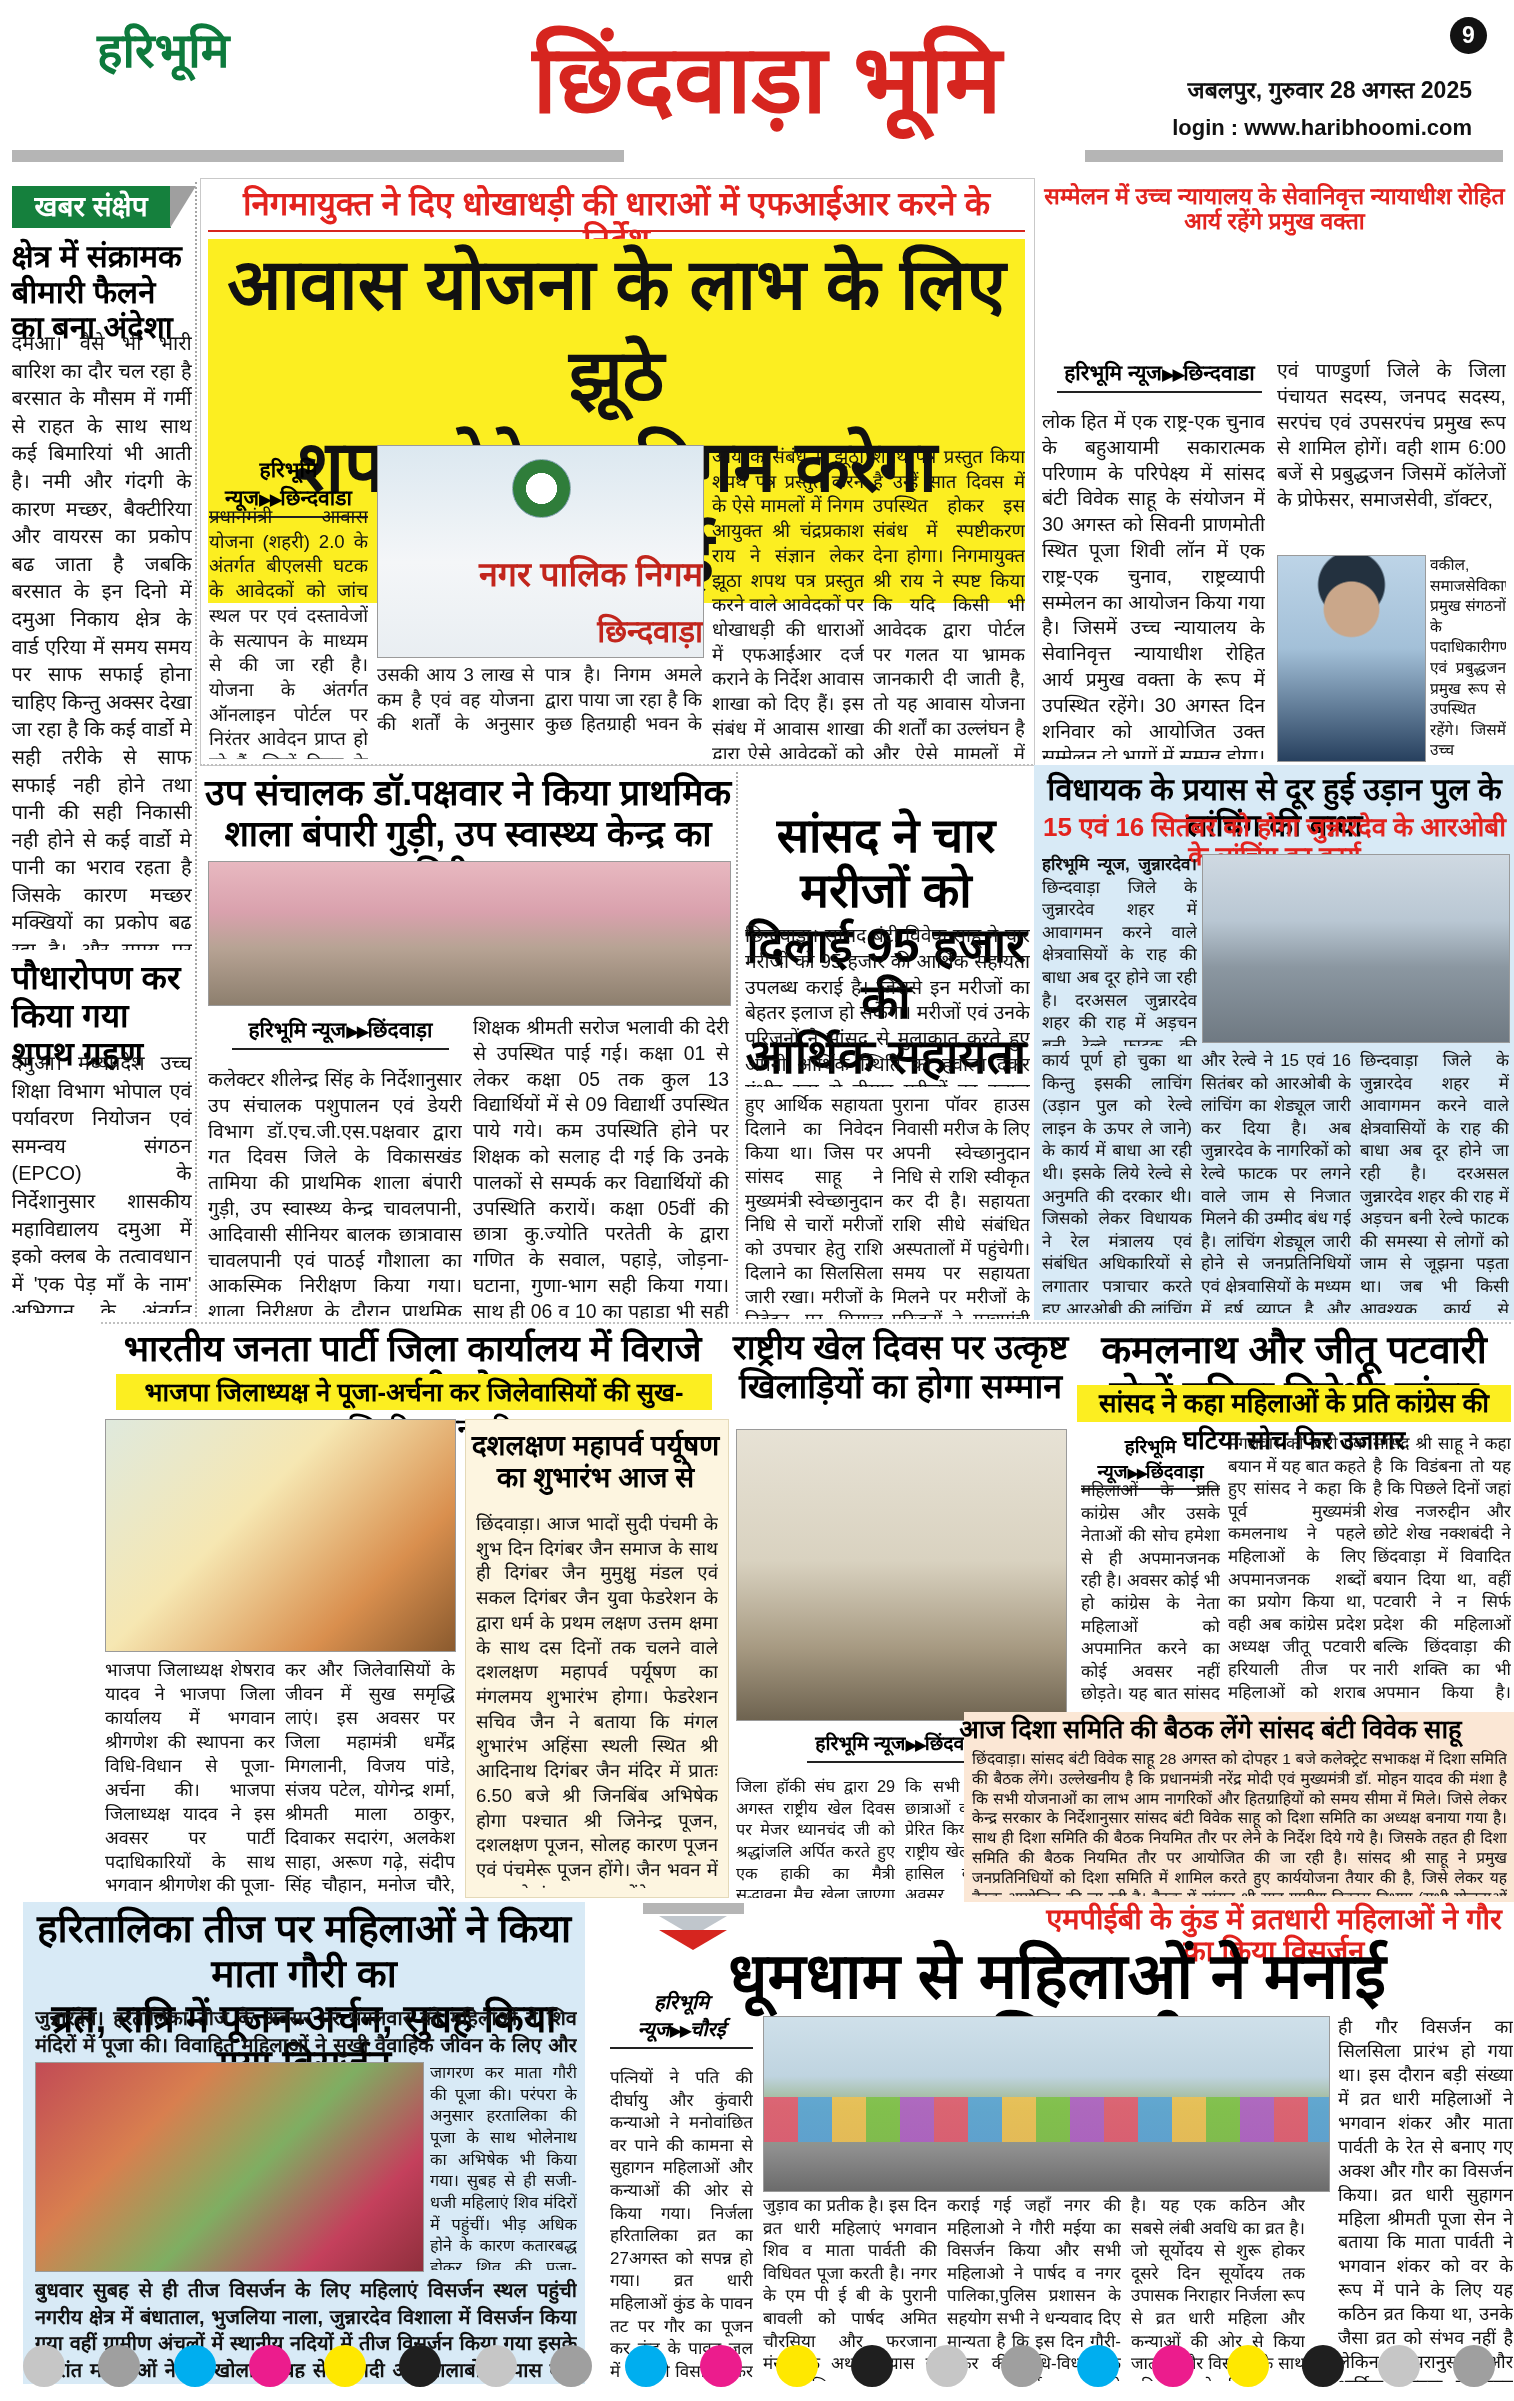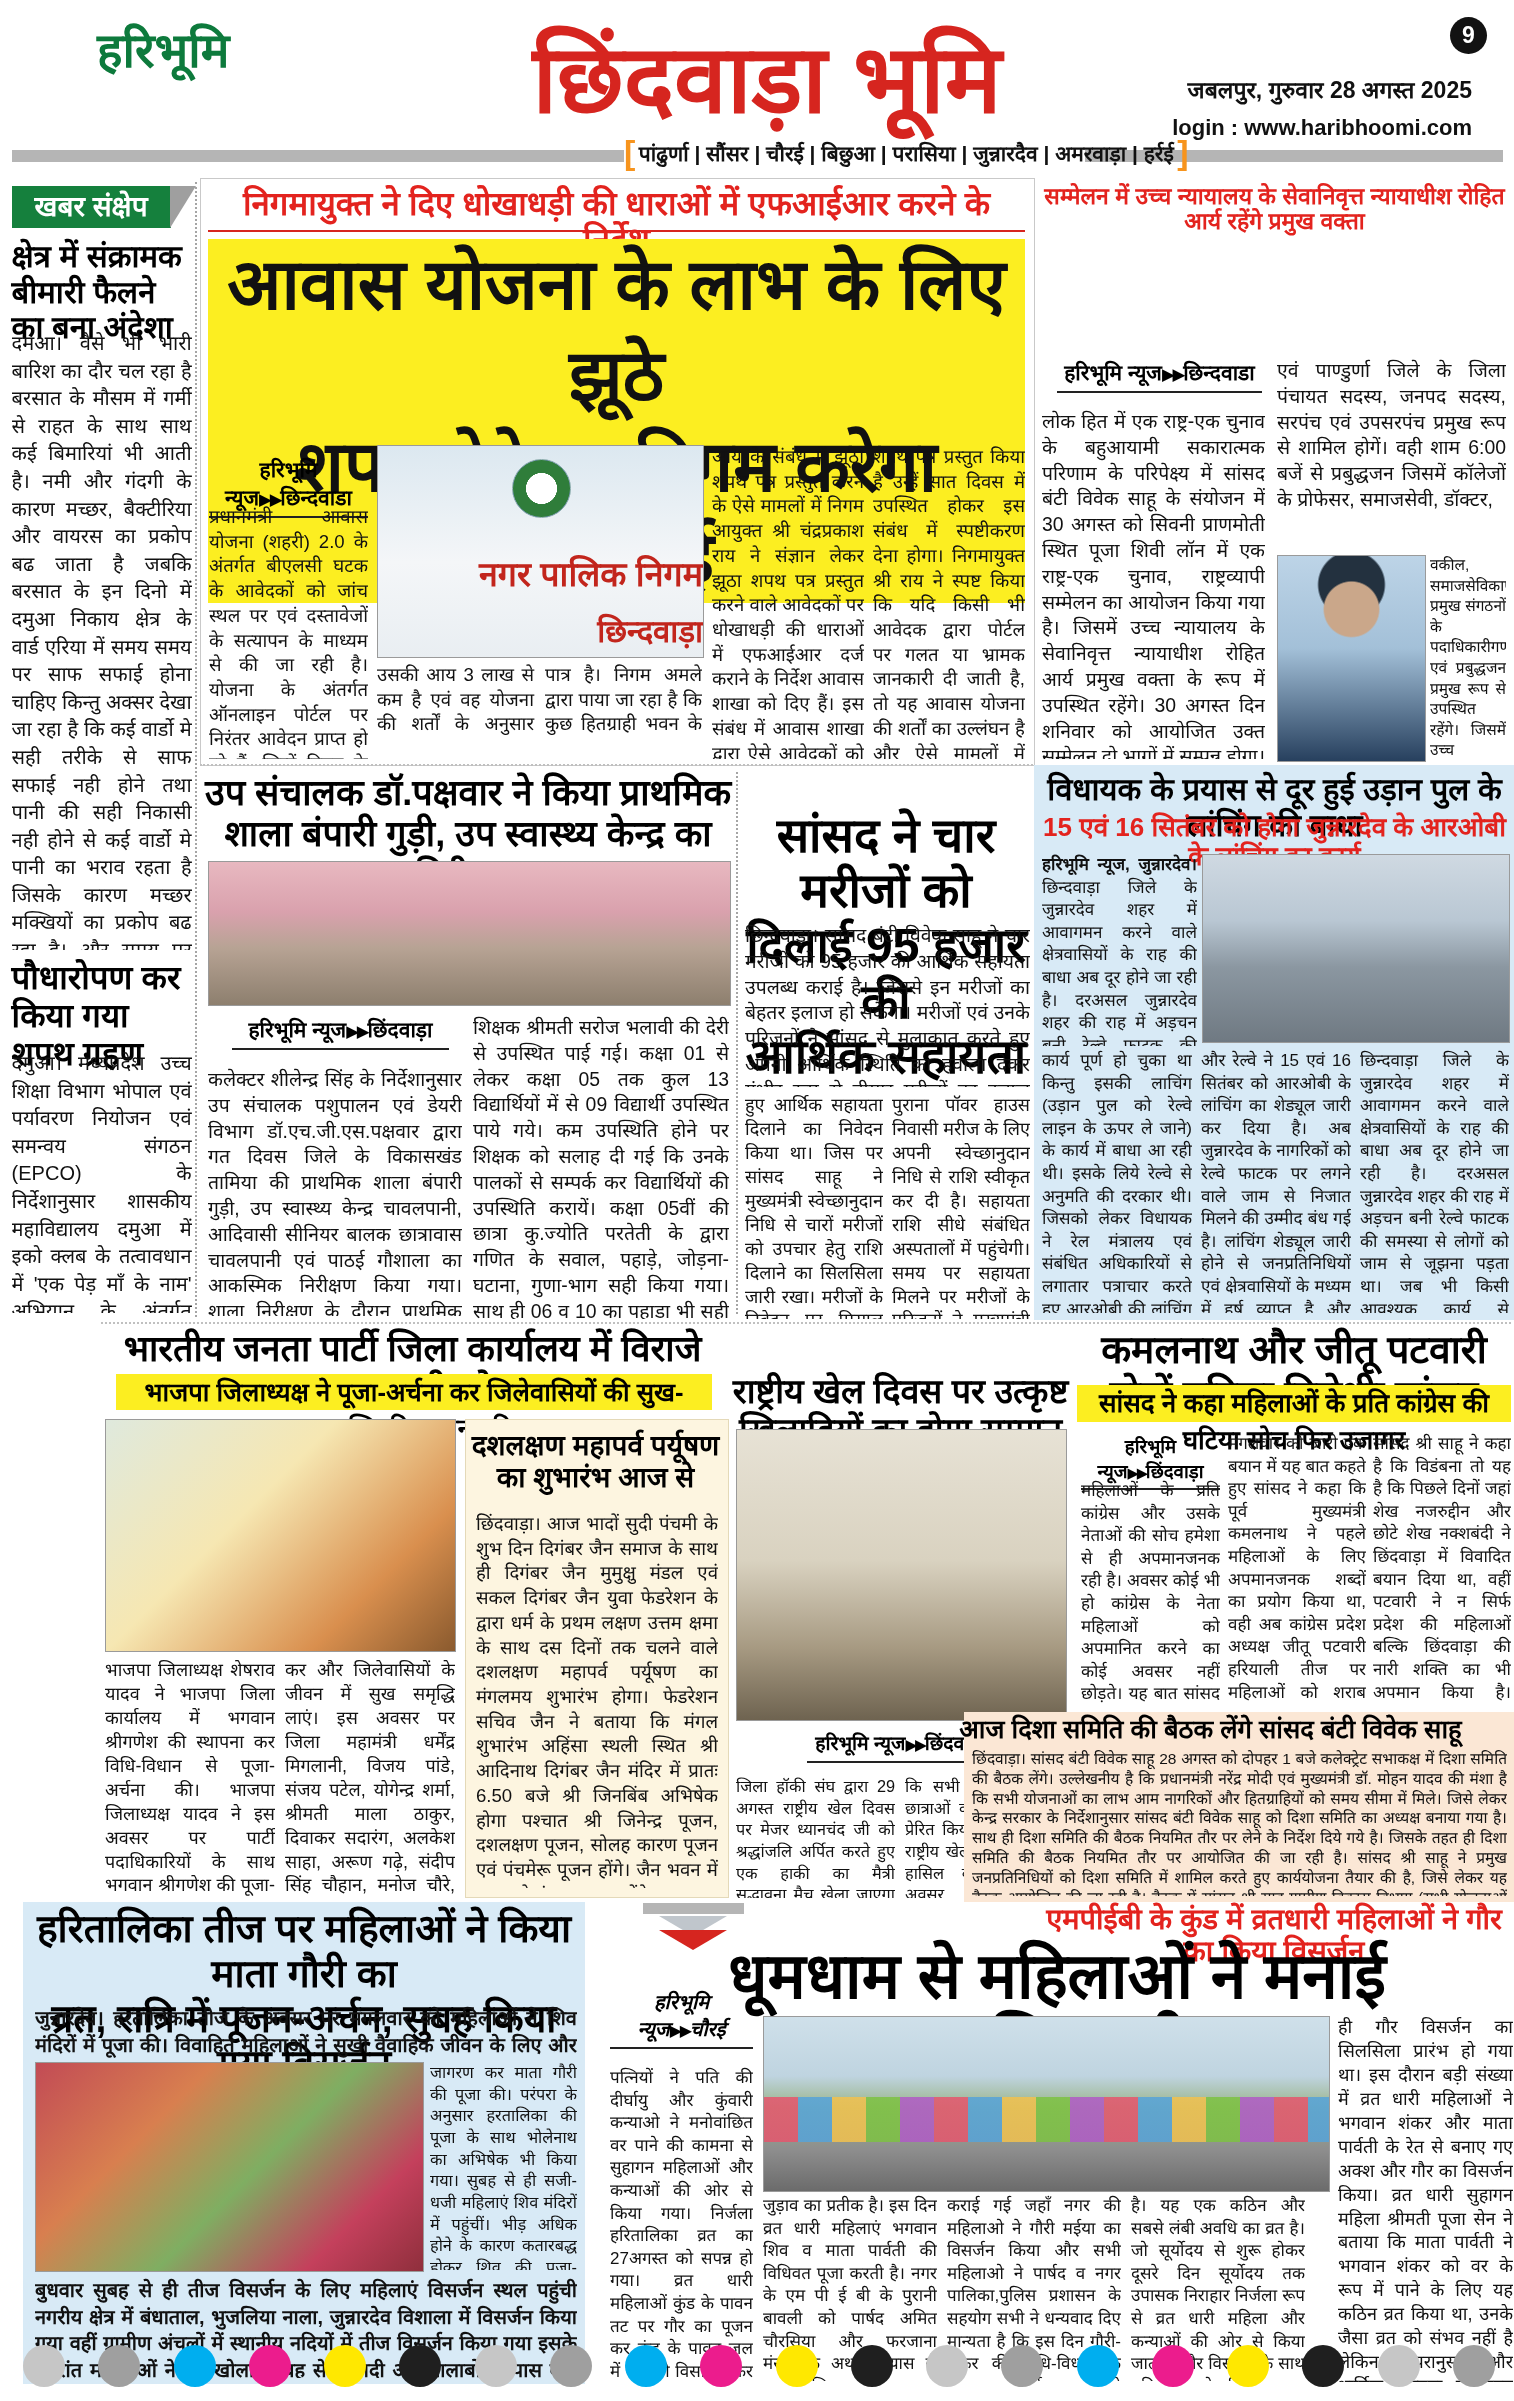--- a/index.html
+++ b/index.html
@@ -46,25 +46,20 @@
 
 <div id="page">
 
   <div class="abs" style="left:97px;top:15.5px;width:240px;height:70px;font-size:48px;font-weight:bold;color:#0d7a3c;font-family:Liberation Serif, serif;">हरिभूमि</div>
   <div class="abs" style="left:310px;top:17px;width:914px;height:128px;font-size:95px;font-weight:bold;color:#d6251f;text-align:center;line-height:124px;">छिंदवाड़ा भूमि</div>
   <div class="abs" style="left:1450px;top:17px;width:37px;height:37px;border-radius:50%;background:#121212;color:#fff;font-size:23px;font-weight:bold;text-align:center;line-height:37px;">9</div>
   <div class="abs" style="left:1116px;top:73px;width:356px;height:31px;font-size:23px;font-weight:bold;text-align:right;">जबलपुर, गुरुवार 28 अगस्त 2025</div>
   <div class="abs" style="left:1116px;top:115px;width:356px;height:28px;font-size:22px;font-weight:bold;text-align:right;">login : www.haribhoomi.com</div>
   <div class="abs graybar" style="left:11.6px;top:150px;width:612px;height:11.6px;"></div>
   <div class="abs graybar" style="left:1085px;top:150px;width:418px;height:11.6px;"></div>
-  <div class="abs" style="left:624px;top:133px;width:465px;height:39px;text-align:center;white-space:nowrap;">
-    <span style="color:#f7941d;font-size:34px;font-weight:bold;vertical-align:middle;">[</span>
-    <span style="font-size:21px;font-weight:bold;vertical-align:middle;">पांढुर्णा | सौंसर | चौरई | बिछुआ | परासिया | जुन्नारदैव | अमरवाड़ा | हर्रई</span>
-    <span style="color:#f7941d;font-size:34px;font-weight:bold;vertical-align:middle;">]</span>
-  </div>
 
   <div class="vsep" style="left:195px;top:182px;height:1135px;"></div>
   <div class="abs" style="left:11.6px;top:186px;width:159px;height:42px;background:#15803d;color:#fff;font-size:28px;font-weight:bold;text-align:center;line-height:42px;">खबर संक्षेप</div>
   <div class="abs" style="left:170px;top:186px;width:0;height:0;border-top:42px solid #9f9f9f;border-right:26px solid transparent;"></div>
   <div class="abs headline" style="left:11.6px;top:239px;width:180px;height:87px;font-size:31px;text-align:left;">क्षेत्र में संक्रामक बीमारी फैलने का बना अंदेशा</div>
   <div class="abs bodytxt" style="left:11.6px;top:330px;width:180px;height:620px;font-size:20px;line-height:1.38;">दमआ। वैसे भी भारी बारिश का दौर चल रहा है बरसात के मौसम में गर्मी से राहत के साथ साथ कई बिमारियां भी आती है। नमी और गंदगी के कारण मच्छर, बैक्टीरिया और वायरस का प्रकोप बढ जाता है जबकि बरसात के इन दिनो में दमुआ निकाय क्षेत्र के वार्ड एरिया में समय समय पर साफ सफाई होना चाहिए किन्तु अक्सर देखा जा रहा है कि कई वार्डो मे सही तरीके से साफ सफाई नही होने तथा पानी की सही निकासी नही होने से कई वार्डो मे पानी का भराव रहता है जिसके कारण मच्छर मक्खियों का प्रकोप बढ रहा है। और समय पर नगर पालिका दमुआ के द्वारा दवाईयो का छिडकाव तक नही किया जा रहा है ना ही फागिंग मशीन चलाई जा रही है मच्छरो का प्रकोप बढ जाने कारण आम जनता काफी परेशान है अक्सर देखा जा रहा है कि बरसात के कारण जगह जगह गाजरघास उग आई है हरियाली बनी रहने से कीडे मकोडे मच्छर भी पनप रहे है जिसके कारण संक्रामक बिमारी फैल रही है जैसे सर्दी जुकाम, मलेरिया, टायफाईड, उल्टी दस्त आदि के मरीजो की संख्या बढ रही है और अस्पतालो में मरीजो की लाईन लगी हुई है। यहां तक कि समय पर राहत ना मिलने से मरीज प्रायवेट में अपना इलाज करवा रहे है और प्रावेट क्लिनिक मे भीड नजर आ रही है। न.पा. की लापरवाही का खामियाजा आम जनता को भुगतना पड रहा है। क्योकि मौसम को देखते हुए समय पर बिमारियो की रोकथाम के लिए आवश्यक कदम उठाया जाना चाहिए।</div>
   <div class="abs headline" style="left:11.6px;top:959px;width:180px;height:87px;font-size:33px;text-align:left;">पौधारोपण कर किया गया शपथ ग्रहण</div>
   <div class="abs bodytxt" style="left:11.6px;top:1050px;width:180px;height:263px;font-size:20px;line-height:1.38;">दमुआ। मध्यप्रदेश उच्च शिक्षा विभाग भोपाल एवं पर्यावरण नियोजन एवं समन्वय संगठन (EPCO) के निर्देशानुसार शासकीय महाविद्यालय दमुआ में इको क्लब के तत्वावधान में 'एक पेड़ माँ के नाम' अभियान के अंतर्गत वृक्षारोपण एवं शपथ ग्रहण कार्यक्रम का आयोजन किया गया। महाविद्यालय की प्राचार्य श्रीमती के प्राध्यापकगण एवं छात्र-छात्राओं ने पौधारोपण करते हुए पर्यावरण संरक्षण का संकल्प लिया।</div>
 
   <div class="abs" style="left:200px;top:178px;width:833px;height:586px;border:1.5px solid #c9c9c9;"></div>
@@ -135,21 +130,21 @@
   <div class="abs bodytxt" style="left:105px;top:1659px;width:170px;height:237px;font-size:18px;">भाजपा जिलाध्यक्ष शेषराव यादव ने भाजपा जिला कार्यालय में भगवान श्रीगणेश की स्थापना कर विधि-विधान से पूजा-अर्चना की। भाजपा जिलाध्यक्ष यादव ने इस अवसर पर पार्टी पदाधिकारियों के साथ भगवान श्रीगणेश की पूजा-अर्चना कर जिलेवासियों की सुख-समृद्धि एवं खुशहाली की कामना की। भाजपा जिलाध्यक्ष यादव ने जिलेवासियों एवं पार्टी पदाधिकारियों को गणेश चतुर्थी की शुभकामनाएं देते हुए कहा कि भगवान श्री गणेश जी सभी का मंगल करें</div>
   <div class="abs bodytxt" style="left:285px;top:1659px;width:170px;height:237px;font-size:18px;">कर और जिलेवासियों के जीवन में सुख समृद्धि लाएं। इस अवसर पर जिला महामंत्री धर्मेंद्र मिगलानी, विजय पांडे, संजय पटेल, योगेन्द्र शर्मा, श्रीमती माला ठाकुर, दिवाकर सदारंग, अलकेश साहा, अरूण गढ़े, संदीप सिंह चौहान, मनोज चौरे, शिव यादव, नवीन बघेल पहाड़े, मनोज सिंह, राहुल बंटी उइके, भारत पाई, टिन्कू यादव, जुगल यादव, श्रद्धा जैन, कृपाशंकर सूर्यवंशी, मनीष यादव, अनीश पटेल, तरूण सोनी सहित पदाधिकारी एवं कार्यकर्ता उपस्थित रहे।</div>
 
   <div class="abs paperbox" style="left:465px;top:1419px;width:262px;height:477px;border:0.8px solid #e4d9b8;"></div>
   <div class="abs headline" style="left:469px;top:1430px;width:253px;font-size:28px;">
     <span>दशलक्षण महापर्व पर्यूषण</span><br>
     <span>का शुभारंभ आज से</span>
   </div>
   <div class="abs bodytxt" style="left:476px;top:1512px;width:242px;height:376px;font-size:18.6px;">छिंदवाड़ा। आज भादों सुदी पंचमी के शुभ दिन दिगंबर जैन समाज के साथ ही दिगंबर जैन मुमुक्षु मंडल एवं सकल दिगंबर जैन युवा फेडरेशन के द्वारा धर्म के प्रथम लक्षण उत्तम क्षमा के साथ दस दिनों तक चलने वाले दशलक्षण महापर्व पर्यूषण का मंगलमय शुभारंभ होगा। फेडरेशन सचिव जैन ने बताया कि मंगल शुभारंभ अहिंसा स्थली स्थित श्री आदिनाथ दिगंबर जैन मंदिर में प्रातः 6.50 बजे श्री जिनबिंब अभिषेक होगा पश्चात श्री जिनेन्द्र पूजन, दशलक्षण पूजन, सोलह कारण पूजन एवं पंचमेरू पूजन होंगे। जैन भवन में 8.30 से मंगल प्रवचन होंगे।</div>
 
-  <div class="abs headline" style="left:732px;top:1328px;width:337px;font-size:34px;margin-top:44px;">
+  <div class="abs headline" style="left:732px;top:1328px;width:337px;font-size:34px;">
     <span>राष्ट्रीय खेल दिवस पर उत्कृष्ट</span><br>
     <span>खिलाड़ियों का होगा सम्मान</span>
   </div>
   <div class="photo ph-meeting" style="left:736px;top:1429px;width:329px;height:290px;"></div>
   <div class="abs byline" style="left:807px;top:1729px;width:186px;font-size:19.4px;">
     <span>हरिभूमि न्यूज</span><span class="arr">▶▶</span><span>छिंदवाड़ा</span><span class="rule"></span>
   </div>
   <div class="abs bodytxt" style="left:736px;top:1776px;width:159px;height:122px;font-size:16.3px;">जिला हॉकी संघ द्वारा 29 अगस्त राष्ट्रीय खेल दिवस पर मेजर ध्यानचंद जी को श्रद्धांजलि अर्पित करते हुए एक हाकी का मैत्री सद्भावना मैच खेला जाएगा तथा विभिन्न खेलों के उत्कृष्ट खिलाड़ियों को सम्मानित किया जाएगा। बैठक में सम्मिलित खेल संघ के सदस्यों द्वारा सुझाव प्राप्त हुई कि</div>
   <div class="abs bodytxt" style="left:905px;top:1776px;width:160px;height:122px;font-size:16.3px;">कि सभी स्कूलों के छात्र छात्राओं को खेलों के प्रति प्रेरित किया जाएगा जिससे राष्ट्रीय खेल हमारे गौरव को हासिल कर सकें। इस अवसर पर अध्यक्ष इंजीनियर सईद बैस, सुशील पटवे, रविकांत सिंह, विजय नागवंशी, पवन, मुकेश सोनी, शरद सिंह, जावेद खान, सारिक सिद्दीकी, विकांत खान, राशिद खान, नईम खान, जेकशन कुमार, दीपेंद्र शुक्रवार, संजय सिंसोदिया, रेहान खान सहित खेल प्रेमी उपस्थित थे।</div>
 

